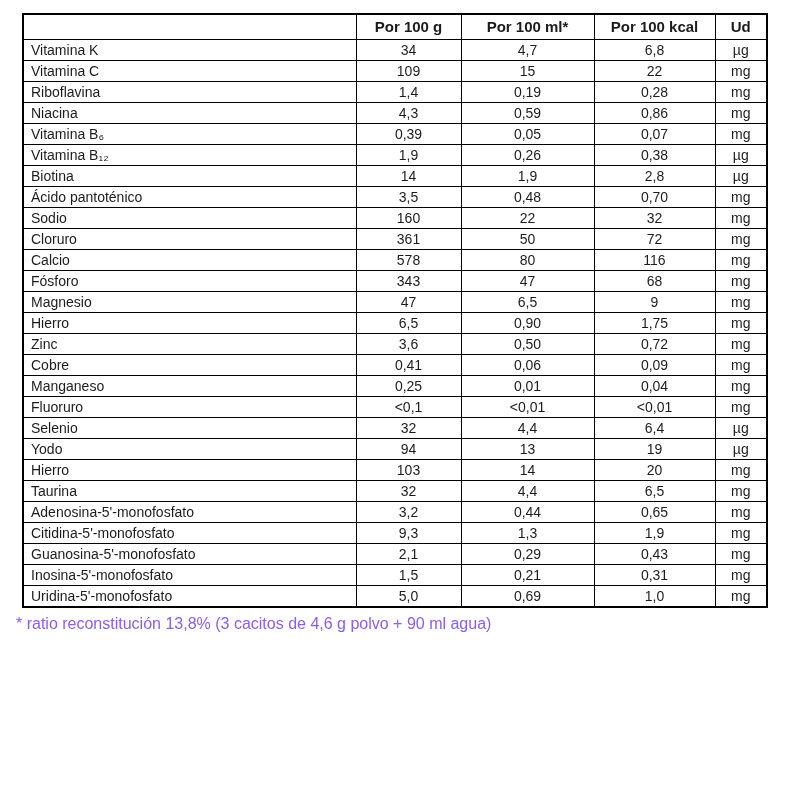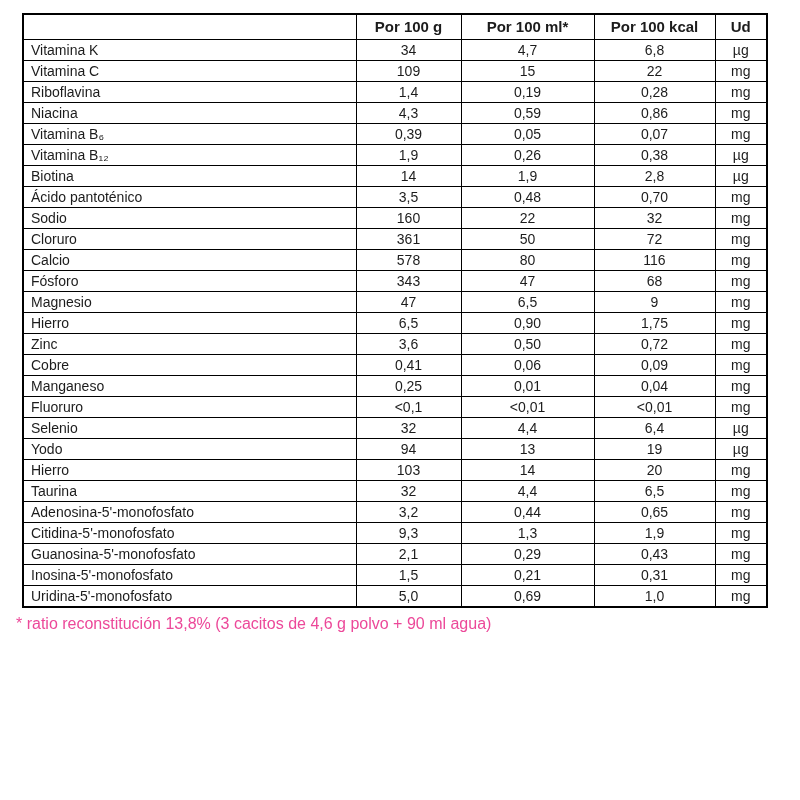--- a/index.html
+++ b/index.html
@@ -47,21 +47,21 @@
     padding: 0;
     text-align: center;
   }
   table.nutrition td.label-cell {
     text-align: left;
     padding-left: 7px;
   }
   .footnote {
     margin: 7px 0 12px 16px;
     font-size: 16px;
-    color: #ec4899;
+    color: #8b5cf6;
   }
   .col-label   { width: 333px; }
   .col-100g    { width: 105px; }
   .col-100ml   { width: 133px; }
   .col-100kcal { width: 121px; }
   .col-ud      { width: 52px;  }
 </style>
 </head>
 <body>
 

